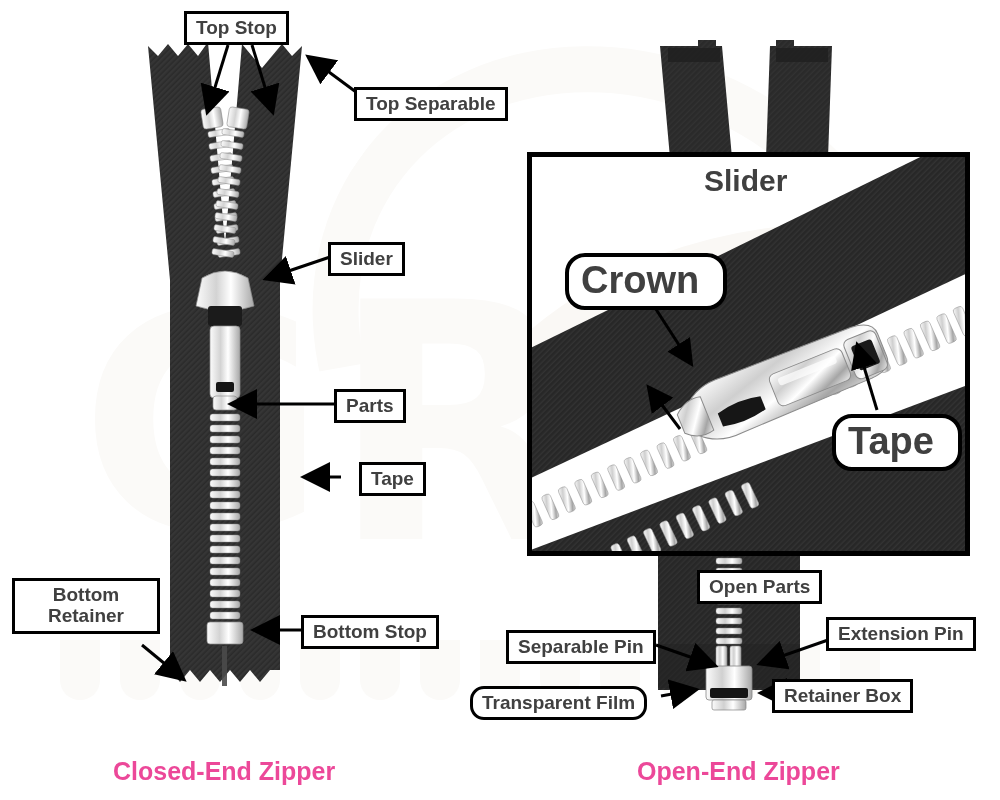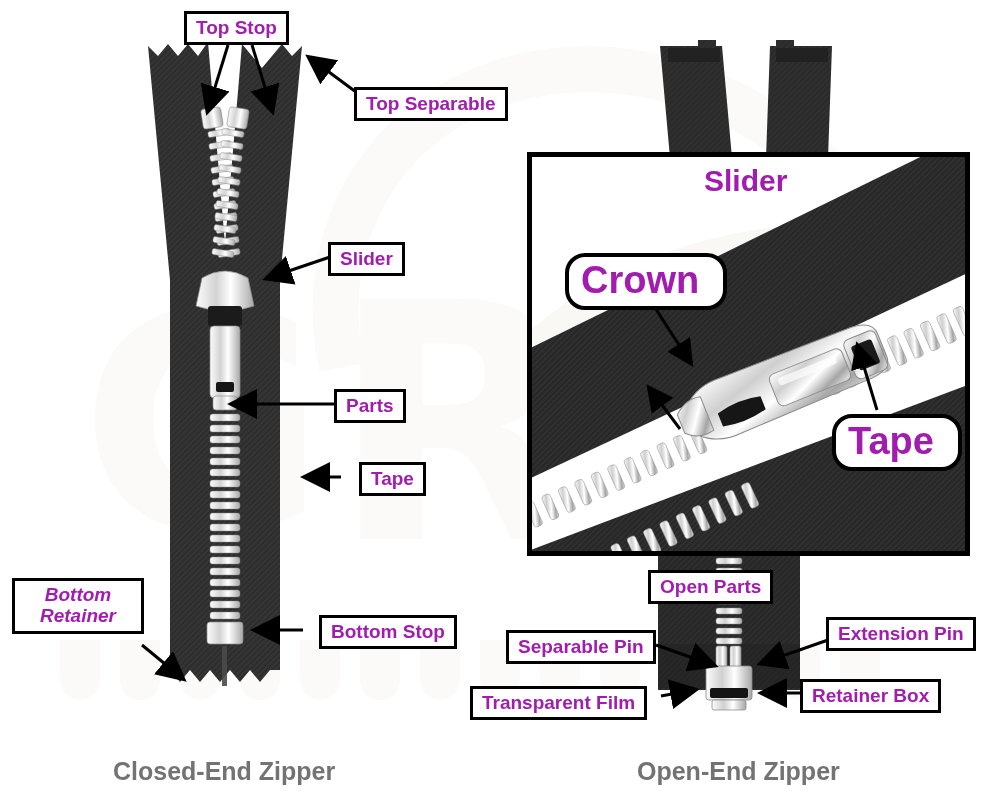--- a/index.html
+++ b/index.html
@@ -20,41 +20,41 @@
   .wm-arc{position:absolute;left:300px;top:60px;width:560px;height:480px;border:46px solid #fbfaf8;
           border-radius:50%;border-bottom-color:transparent;border-right-color:transparent;
           transform:rotate(35deg);pointer-events:none;}
   .wm-zig{position:absolute;left:60px;top:640px;width:860px;height:72px;pointer-events:none;}
 
   
   .lbl{
     position:absolute;
     background:#ffffff;
     border:3px solid #000;
-    color:#a21caf;
+    color:#404040;
     font-weight:700;
     font-size:19px;
     line-height:1.12;
     padding:3px 9px 4px 9px;
     white-space:nowrap;
     box-sizing:border-box;
     text-align:center;
     font-family:"Liberation Sans", sans-serif;
     z-index:40;
   }
   .lbl.two{white-space:normal;}
   .lbl.big{font-size:38px;border-width:4px;padding:2px 24px 4px 12px;border-radius:20px;}
   .lbl.plain{border:none;background:transparent;font-size:30px;padding:0;}
 
   
   .caption{
     position:absolute;
     font-size:25px;
     font-weight:700;
-    color:#737373;
+    color:#ec4899;
     white-space:nowrap;
     font-family:"Liberation Sans", sans-serif;
     z-index:40;
   }
 
   
   #lines{position:absolute;left:0;top:0;width:1000px;height:800px;pointer-events:none;z-index:35;}
 
   
   .zip{position:absolute;}
@@ -395,33 +395,33 @@
   <div class="lbl" style="left:184px;top:11px;">Top Stop</div>
 
   <div class="lbl" style="left:354px;top:87px;">Top Separable</div>
 
   <div class="lbl" style="left:328px;top:242px;">Slider</div>
 
   <div class="lbl" style="left:334px;top:389px;">Parts</div>
 
   <div class="lbl" style="left:339px;top:462px;margin-left:20px;">Tape</div>
 
-  <div class="lbl two" style="left:12px;top:578px;width:132px;text-align:center;font-style:italic;">
+  <div class="lbl two" style="left:12px;top:578px;width:148px;text-align:center;">
     <span>Bottom</span><br>
     <span>Retainer</span>
   </div>
 
-  <div class="lbl" style="left:319px;top:615px;">Bottom Stop</div>
-
-  <div class="lbl" style="left:648px;top:570px;">Open Parts</div>
+  <div class="lbl" style="left:301px;top:615px;">Bottom Stop</div>
+
+  <div class="lbl" style="left:697px;top:570px;">Open Parts</div>
 
   <div class="lbl" style="left:506px;top:630px;text-align:right;">Separable Pin</div>
 
   <div class="lbl" style="left:826px;top:617px;">Extension Pin</div>
 
-  <div class="lbl" style="left:470px;top:686px;">Transparent Film</div>
-
-  <div class="lbl" style="left:800px;top:679px;">Retainer Box</div>
+  <div class="lbl" style="left:470px;top:686px;border-radius:14px;">Transparent Film</div>
+
+  <div class="lbl" style="left:772px;top:679px;">Retainer Box</div>
 
   <div class="caption" style="left:113px;top:757px;">Closed-End Zipper</div>
   <div class="caption" style="left:637px;top:757px;">Open-End Zipper</div>
 
 </div>
 
 </body></html>

